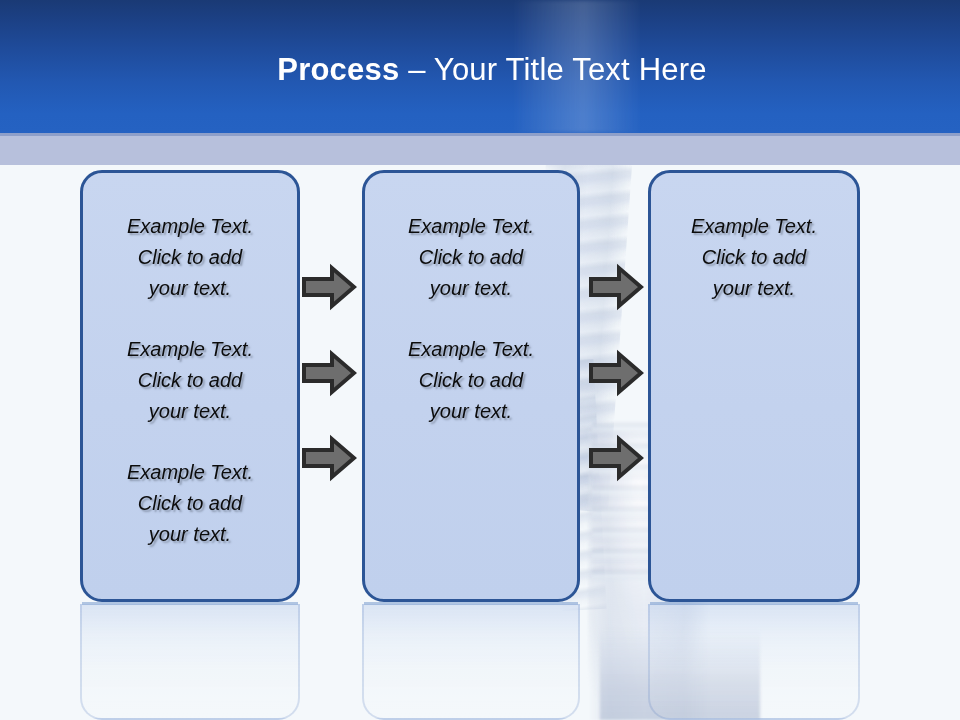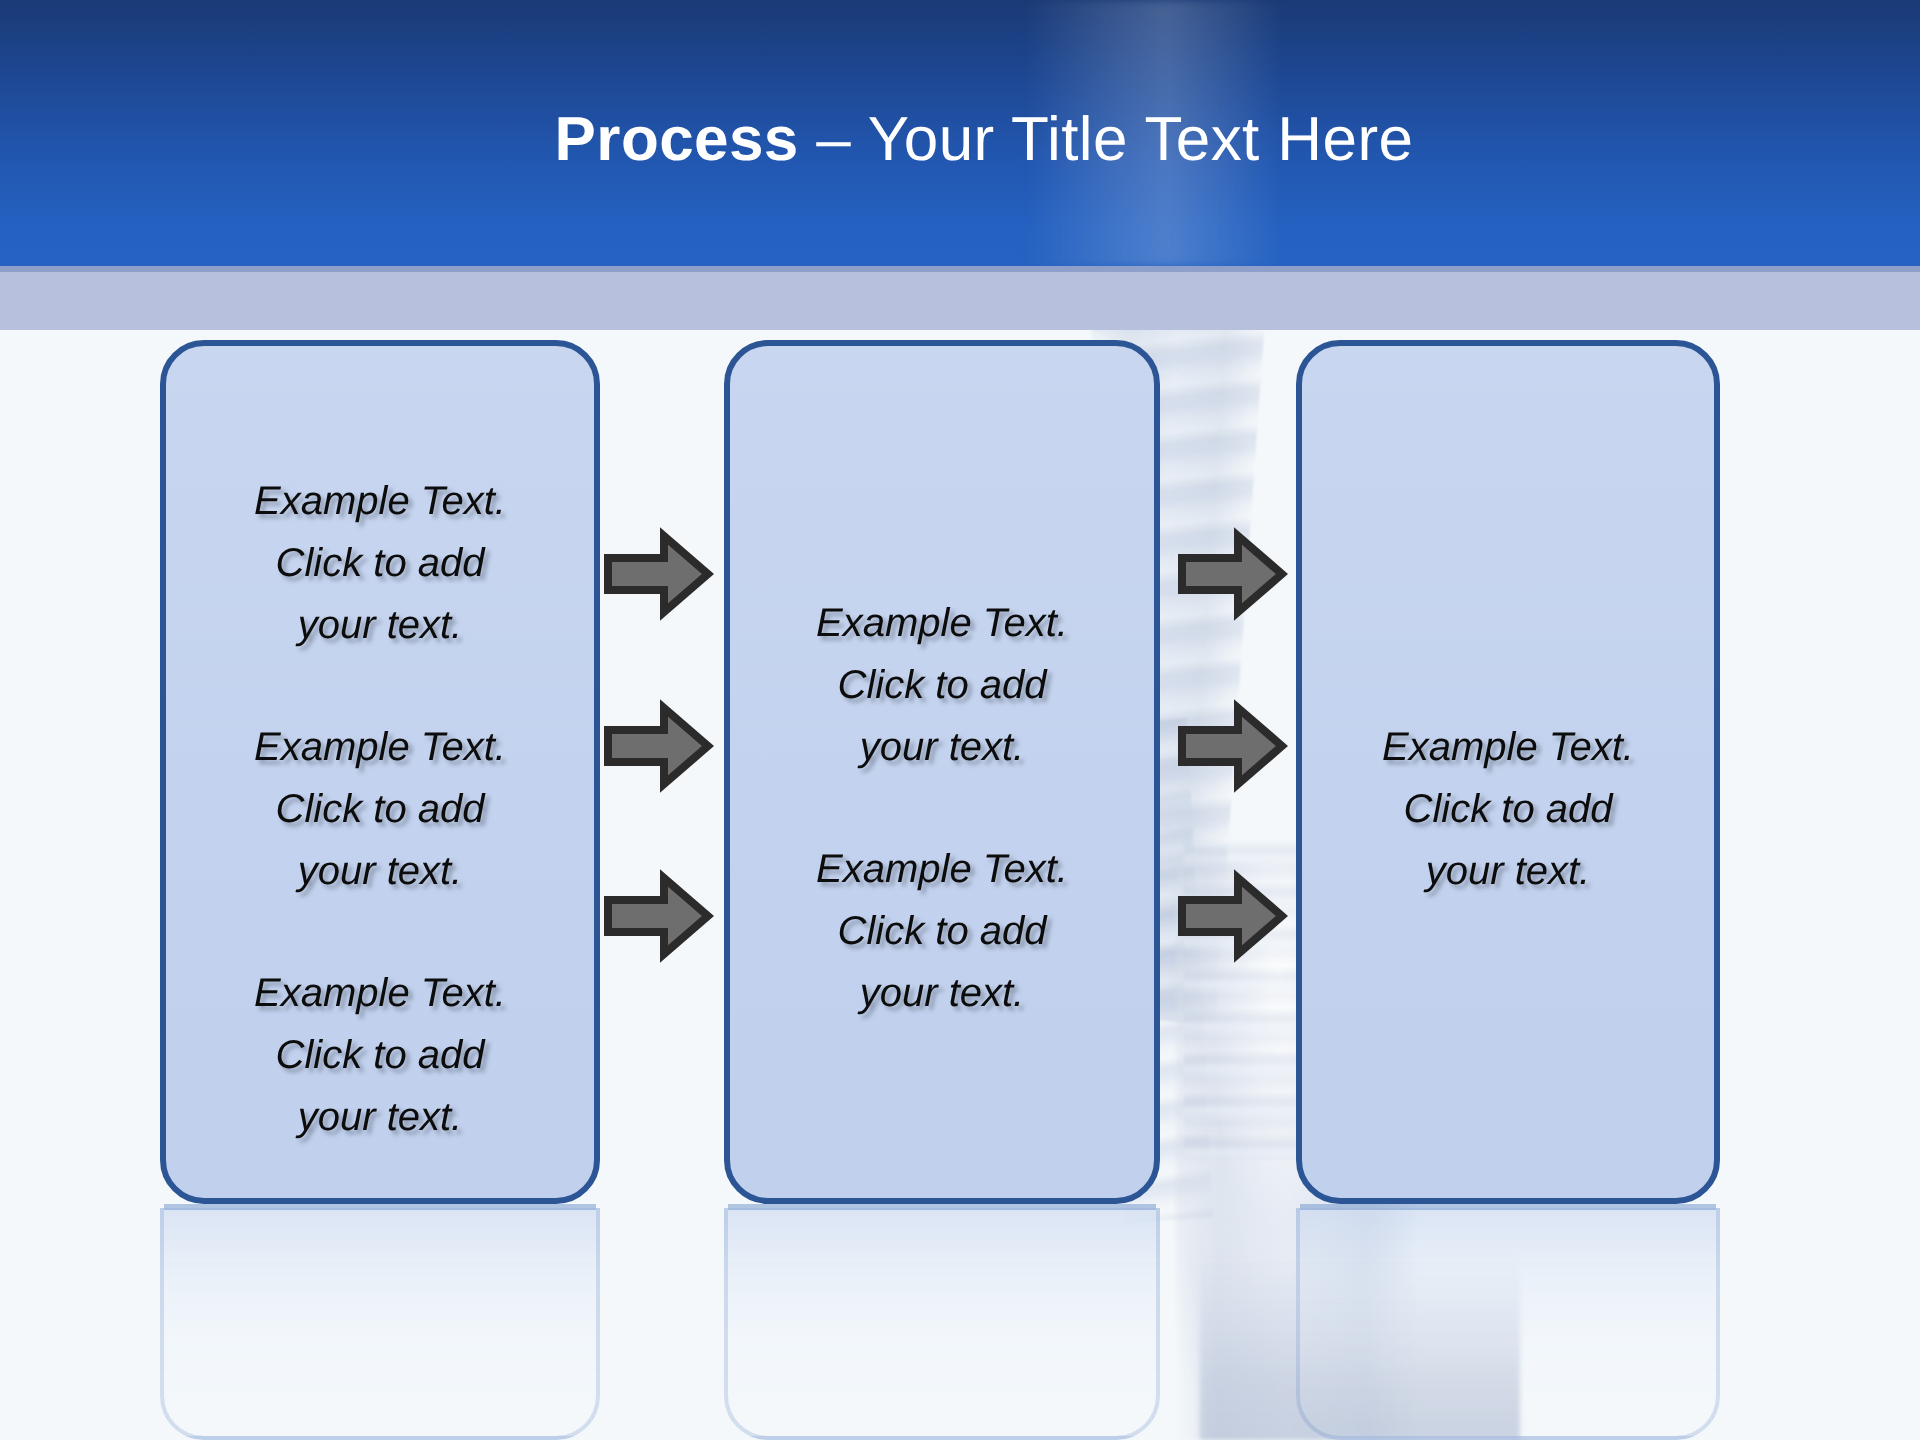--- a/index.html
+++ b/index.html
@@ -178,21 +178,20 @@
   .pbox {
     position: absolute;
     box-sizing: border-box;
     background: linear-gradient(180deg, #c8d6f0 0%, #c3d2ee 55%, #c0d0ed 100%);
     border: 3px solid #2c5596;
     border-radius: 22px;
     display: flex;
     flex-direction: column;
     align-items: center;
     z-index: 3;
-    justify-content: center;
   }
   .pbox-inner {
     width: 100%;
     padding-top: 38px;
     display: flex;
     flex-direction: column;
     align-items: center;
   }
   .ptext {
     width: 86%;

